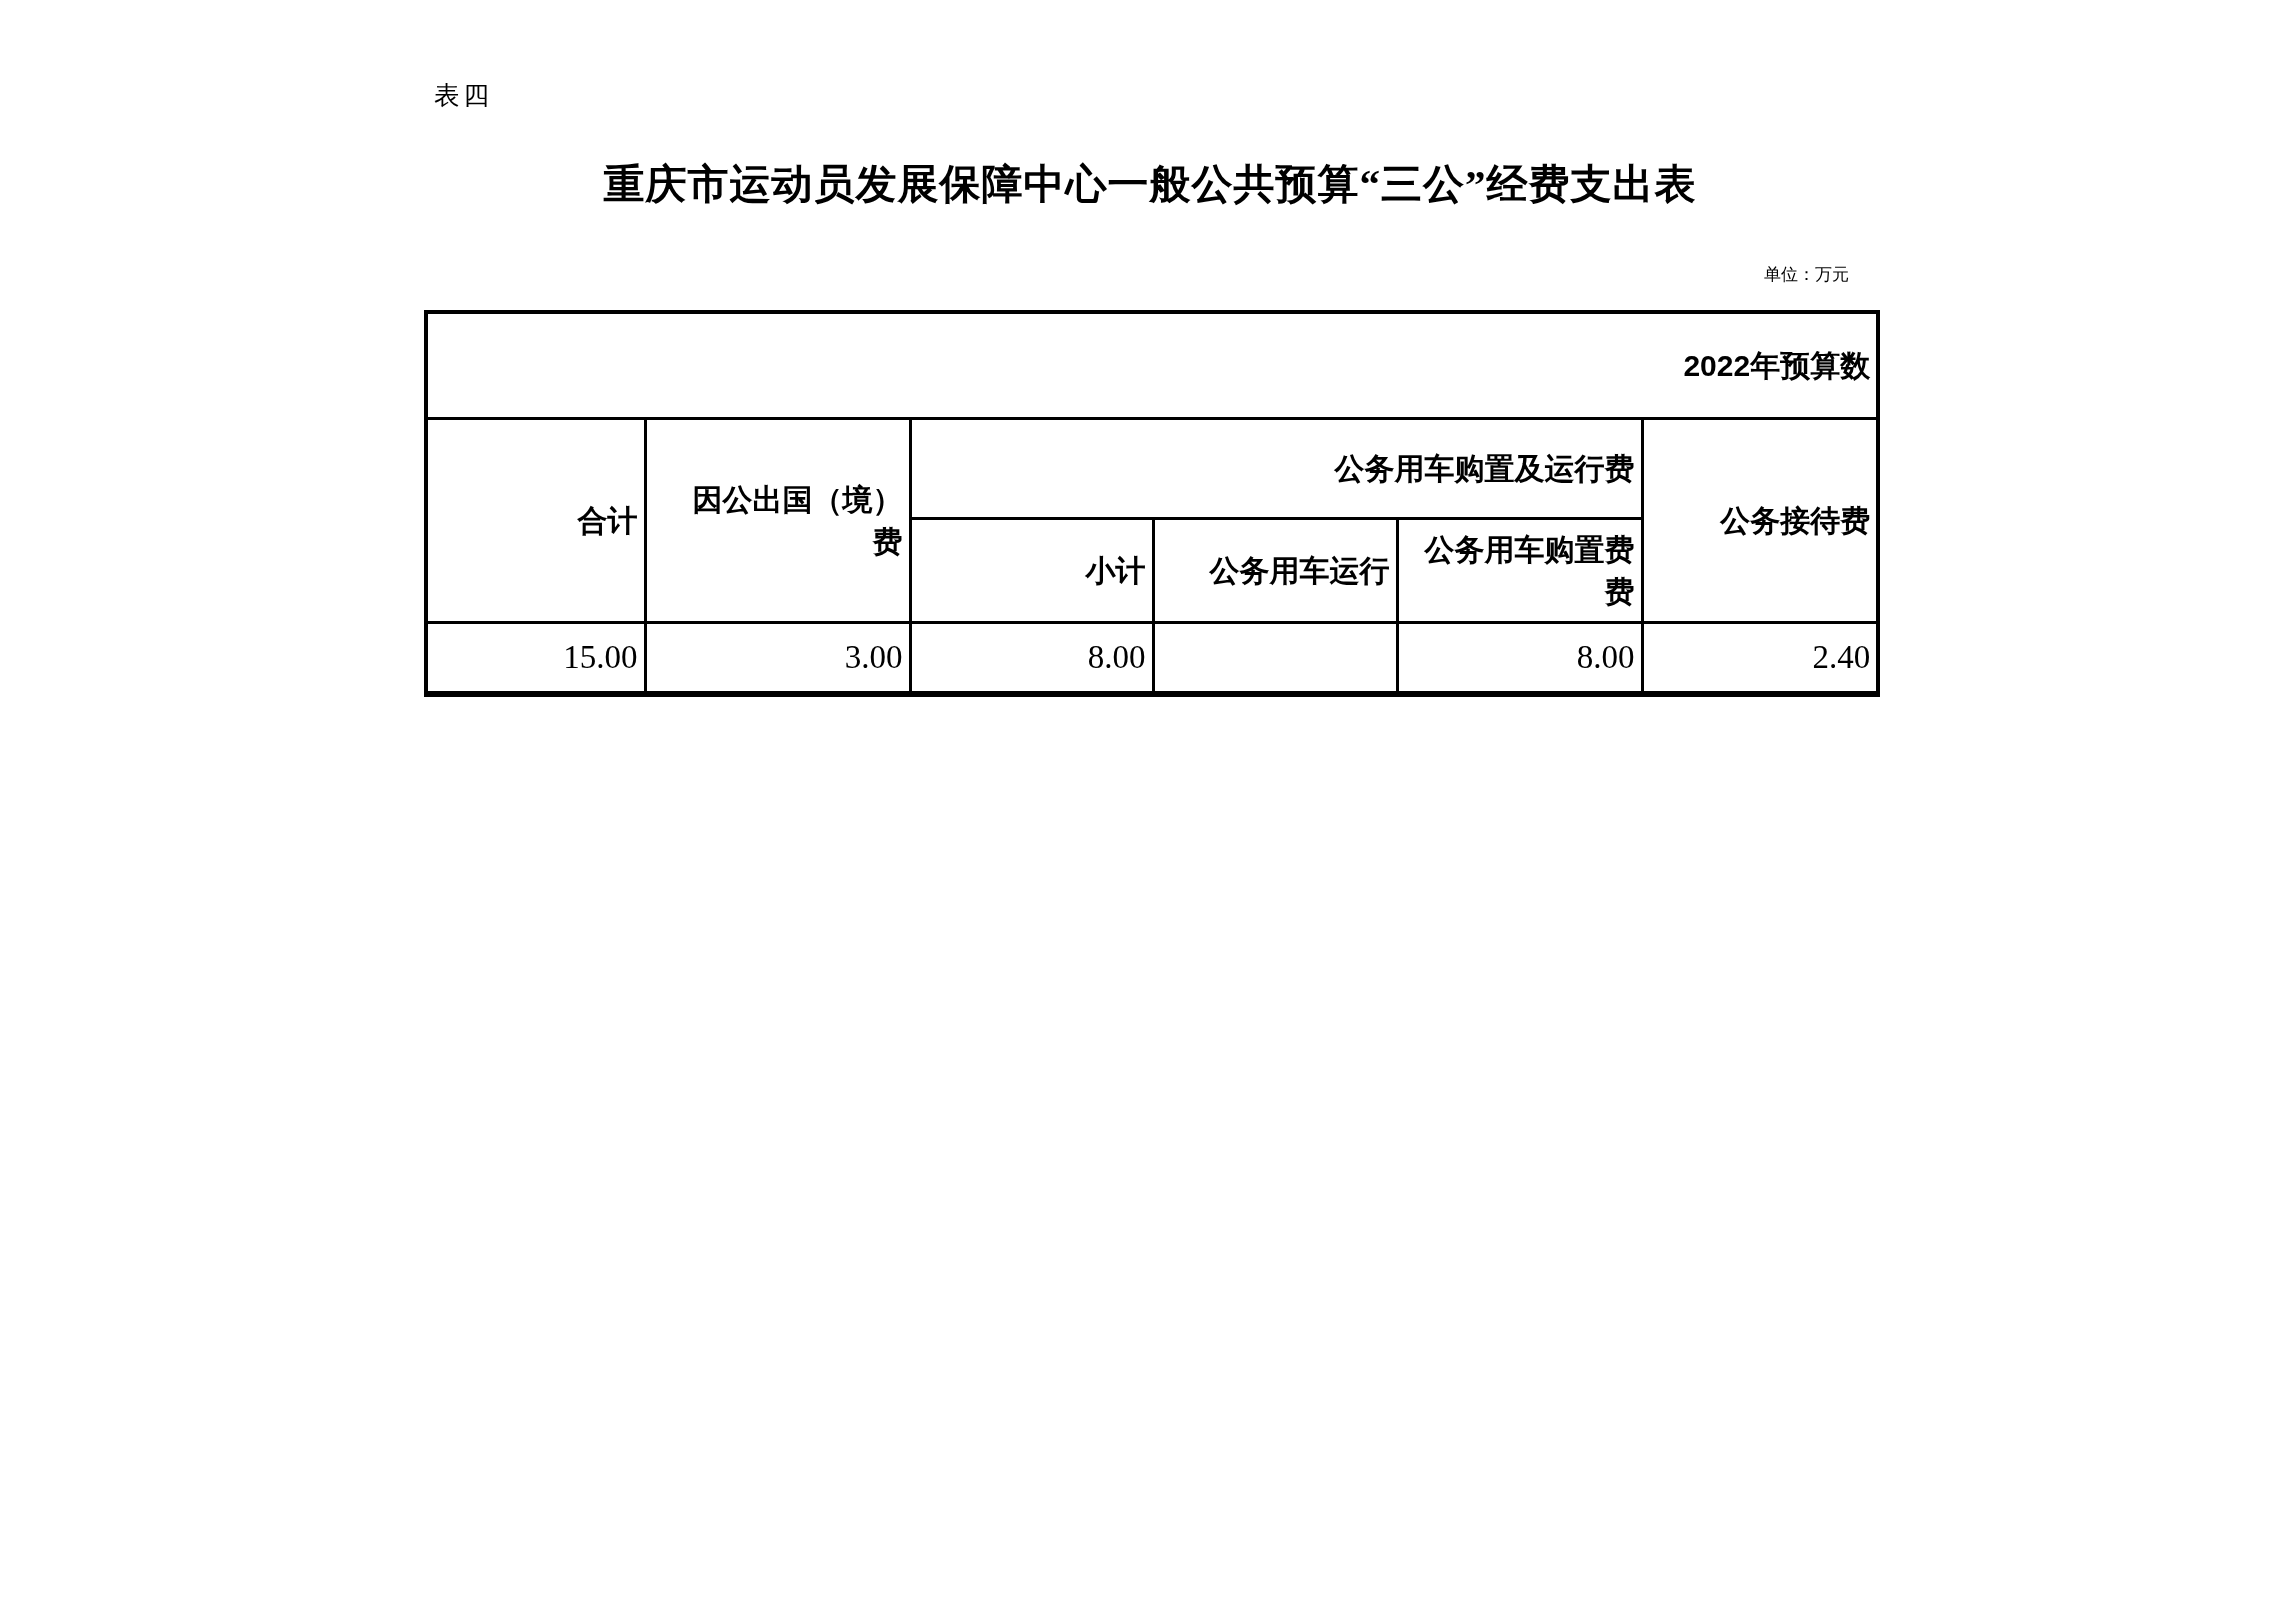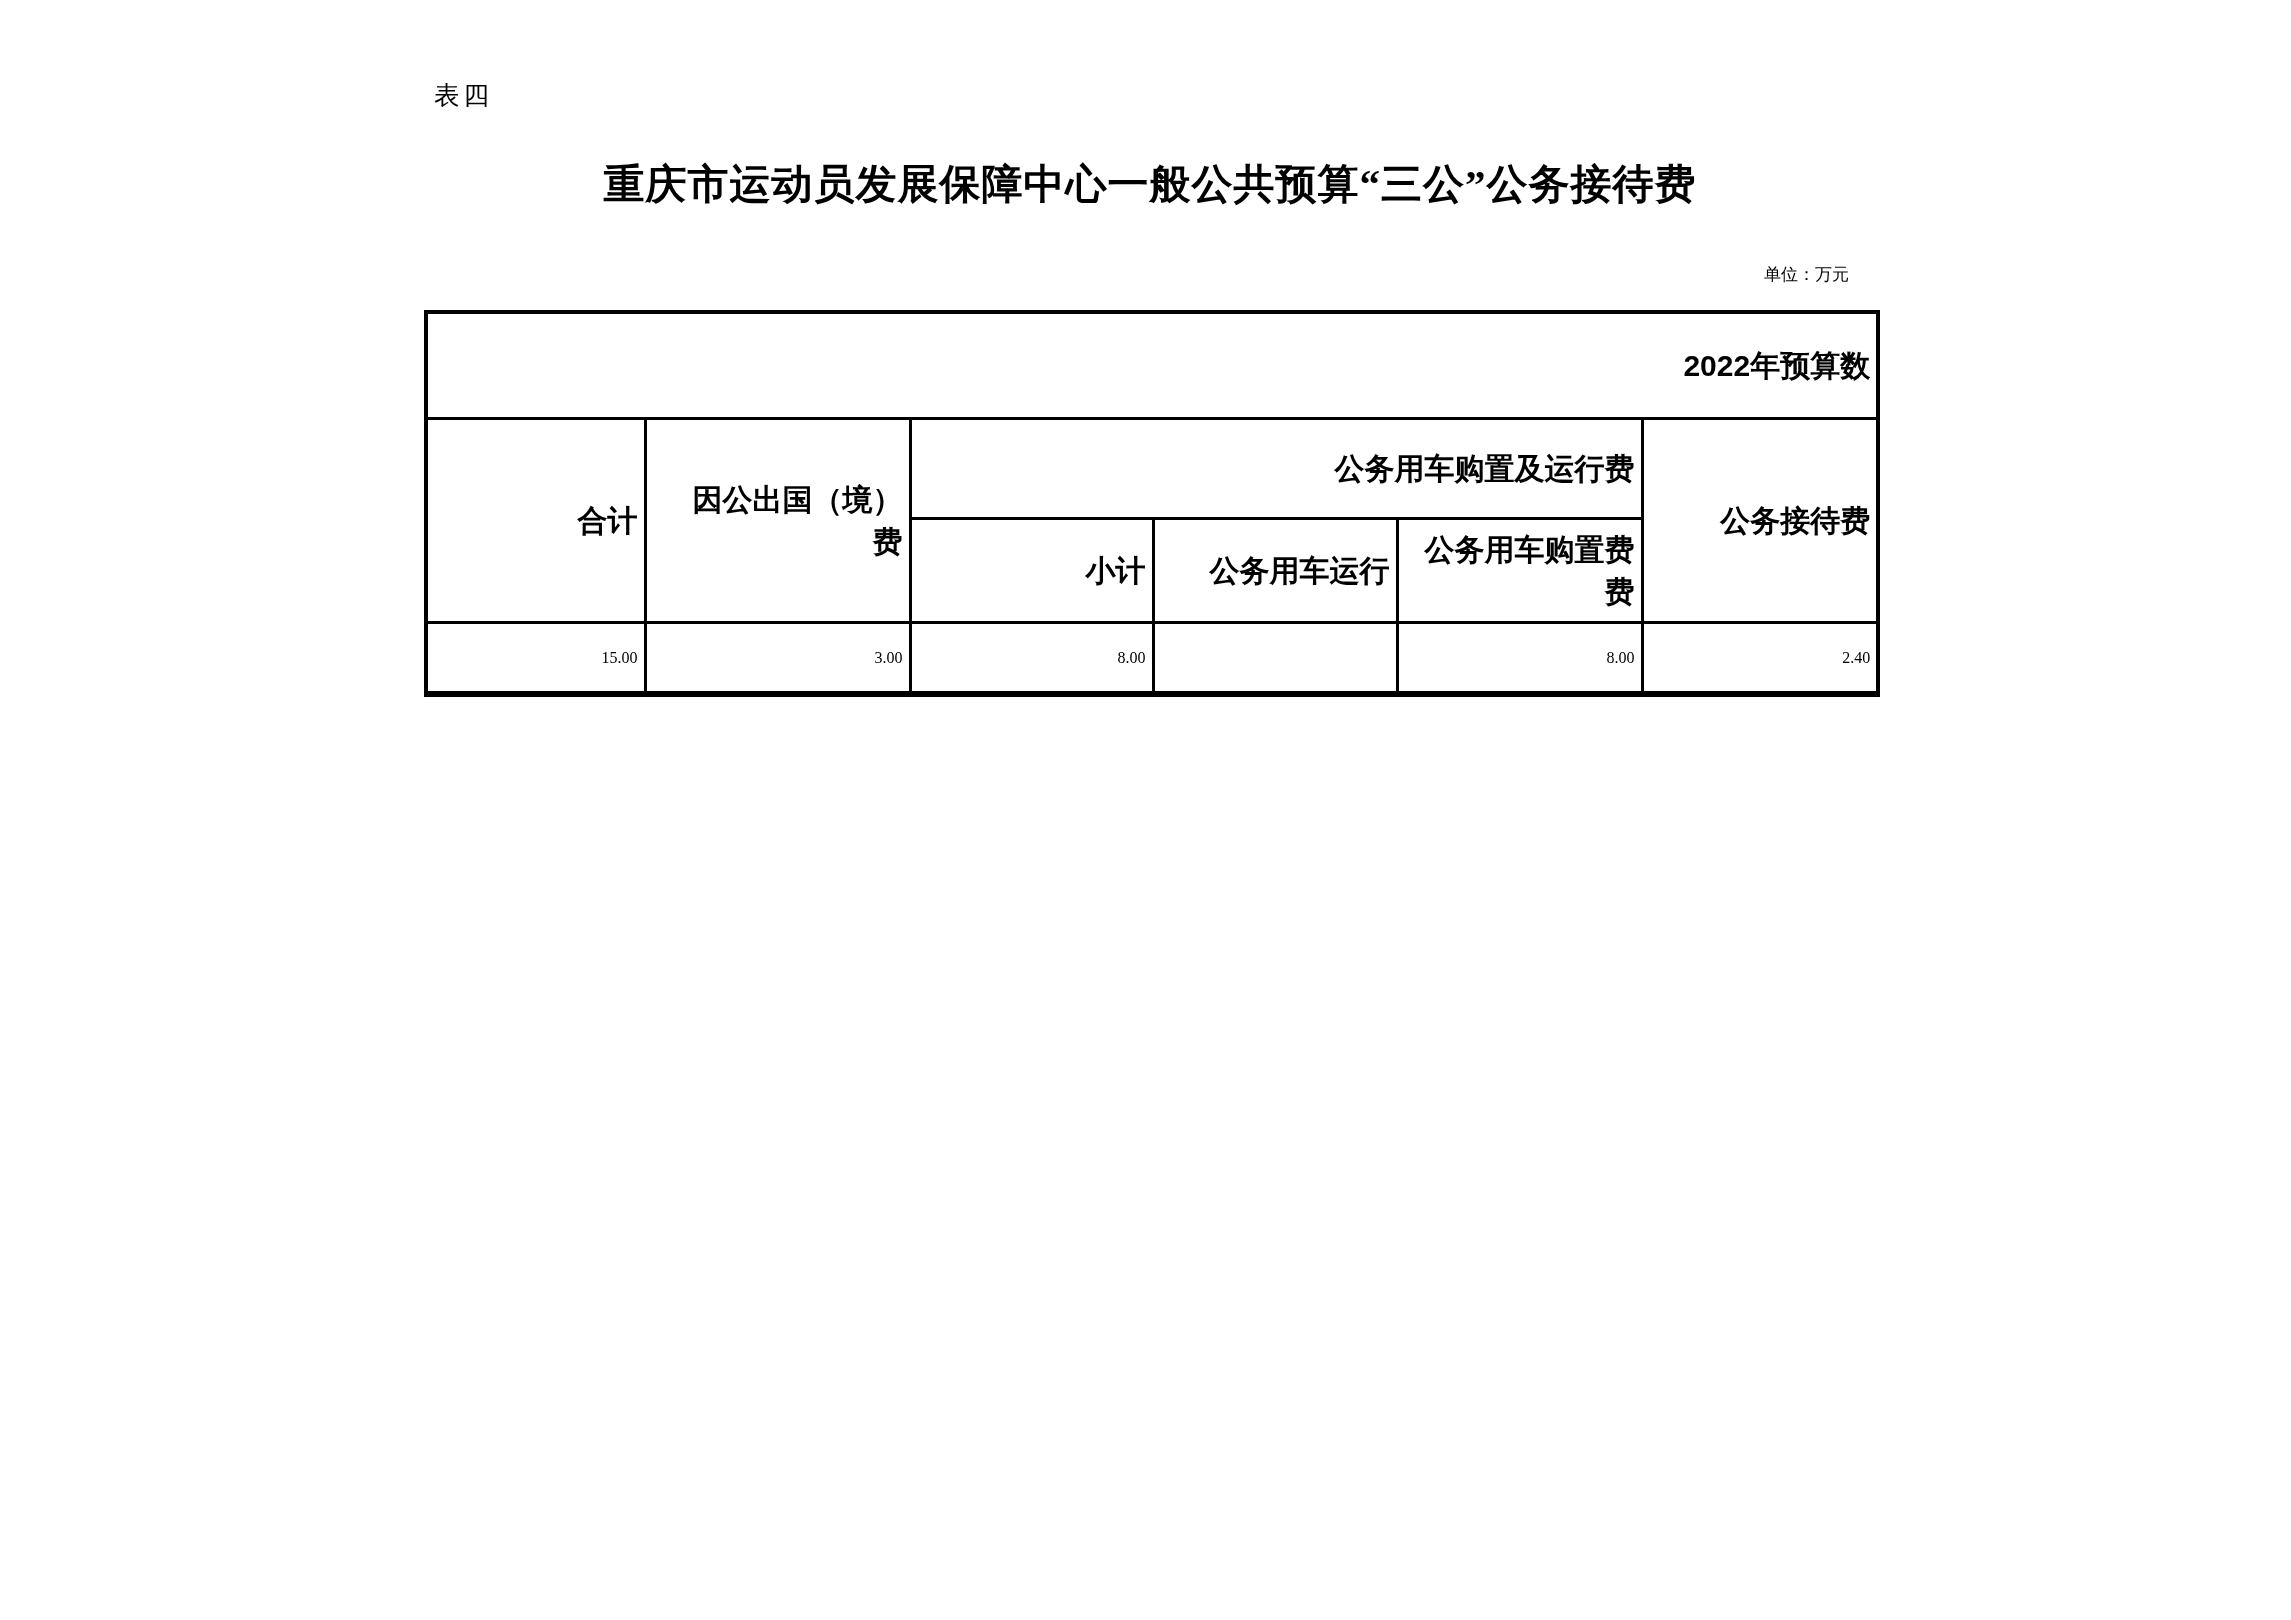--- a/index.html
+++ b/index.html
@@ -72,36 +72,36 @@
     overflow: hidden;
   }
   .hdr {
     font-weight: bold;
     font-size: 30px;
     font-family: "Liberation Sans", sans-serif;
     white-space: pre-line;
     line-height: 1.4;
   }
   .num {
-    font-size: 16px;
+    font-size: 33px;
     font-family: "Liberation Serif", serif;
   }
   tr.r1 td { height: 99px; }
   tr.r2 td { height: 93px; margin-top: 15px; }
   tr.r3 td { height: 97px; }
   tr.r4 td { height: 63px; }
 </style>
 </head>
 <body>
 
 <div class="page">
 
   <div class="table-label">表四</div>
 
-  <h1 class="doc-title">重庆市运动员发展保障中心一般公共预算“三公”公务接待费</h1>
+  <h1 class="doc-title">重庆市运动员发展保障中心一般公共预算“三公”经费支出表</h1>
 
   <div class="unit-note">单位：万元</div>
 
   <table class="budget-table">
     <colgroup>
       <col style="width:219px">
       <col style="width:265px">
       <col style="width:243px">
       <col style="width:244px">
       <col style="width:245px">

